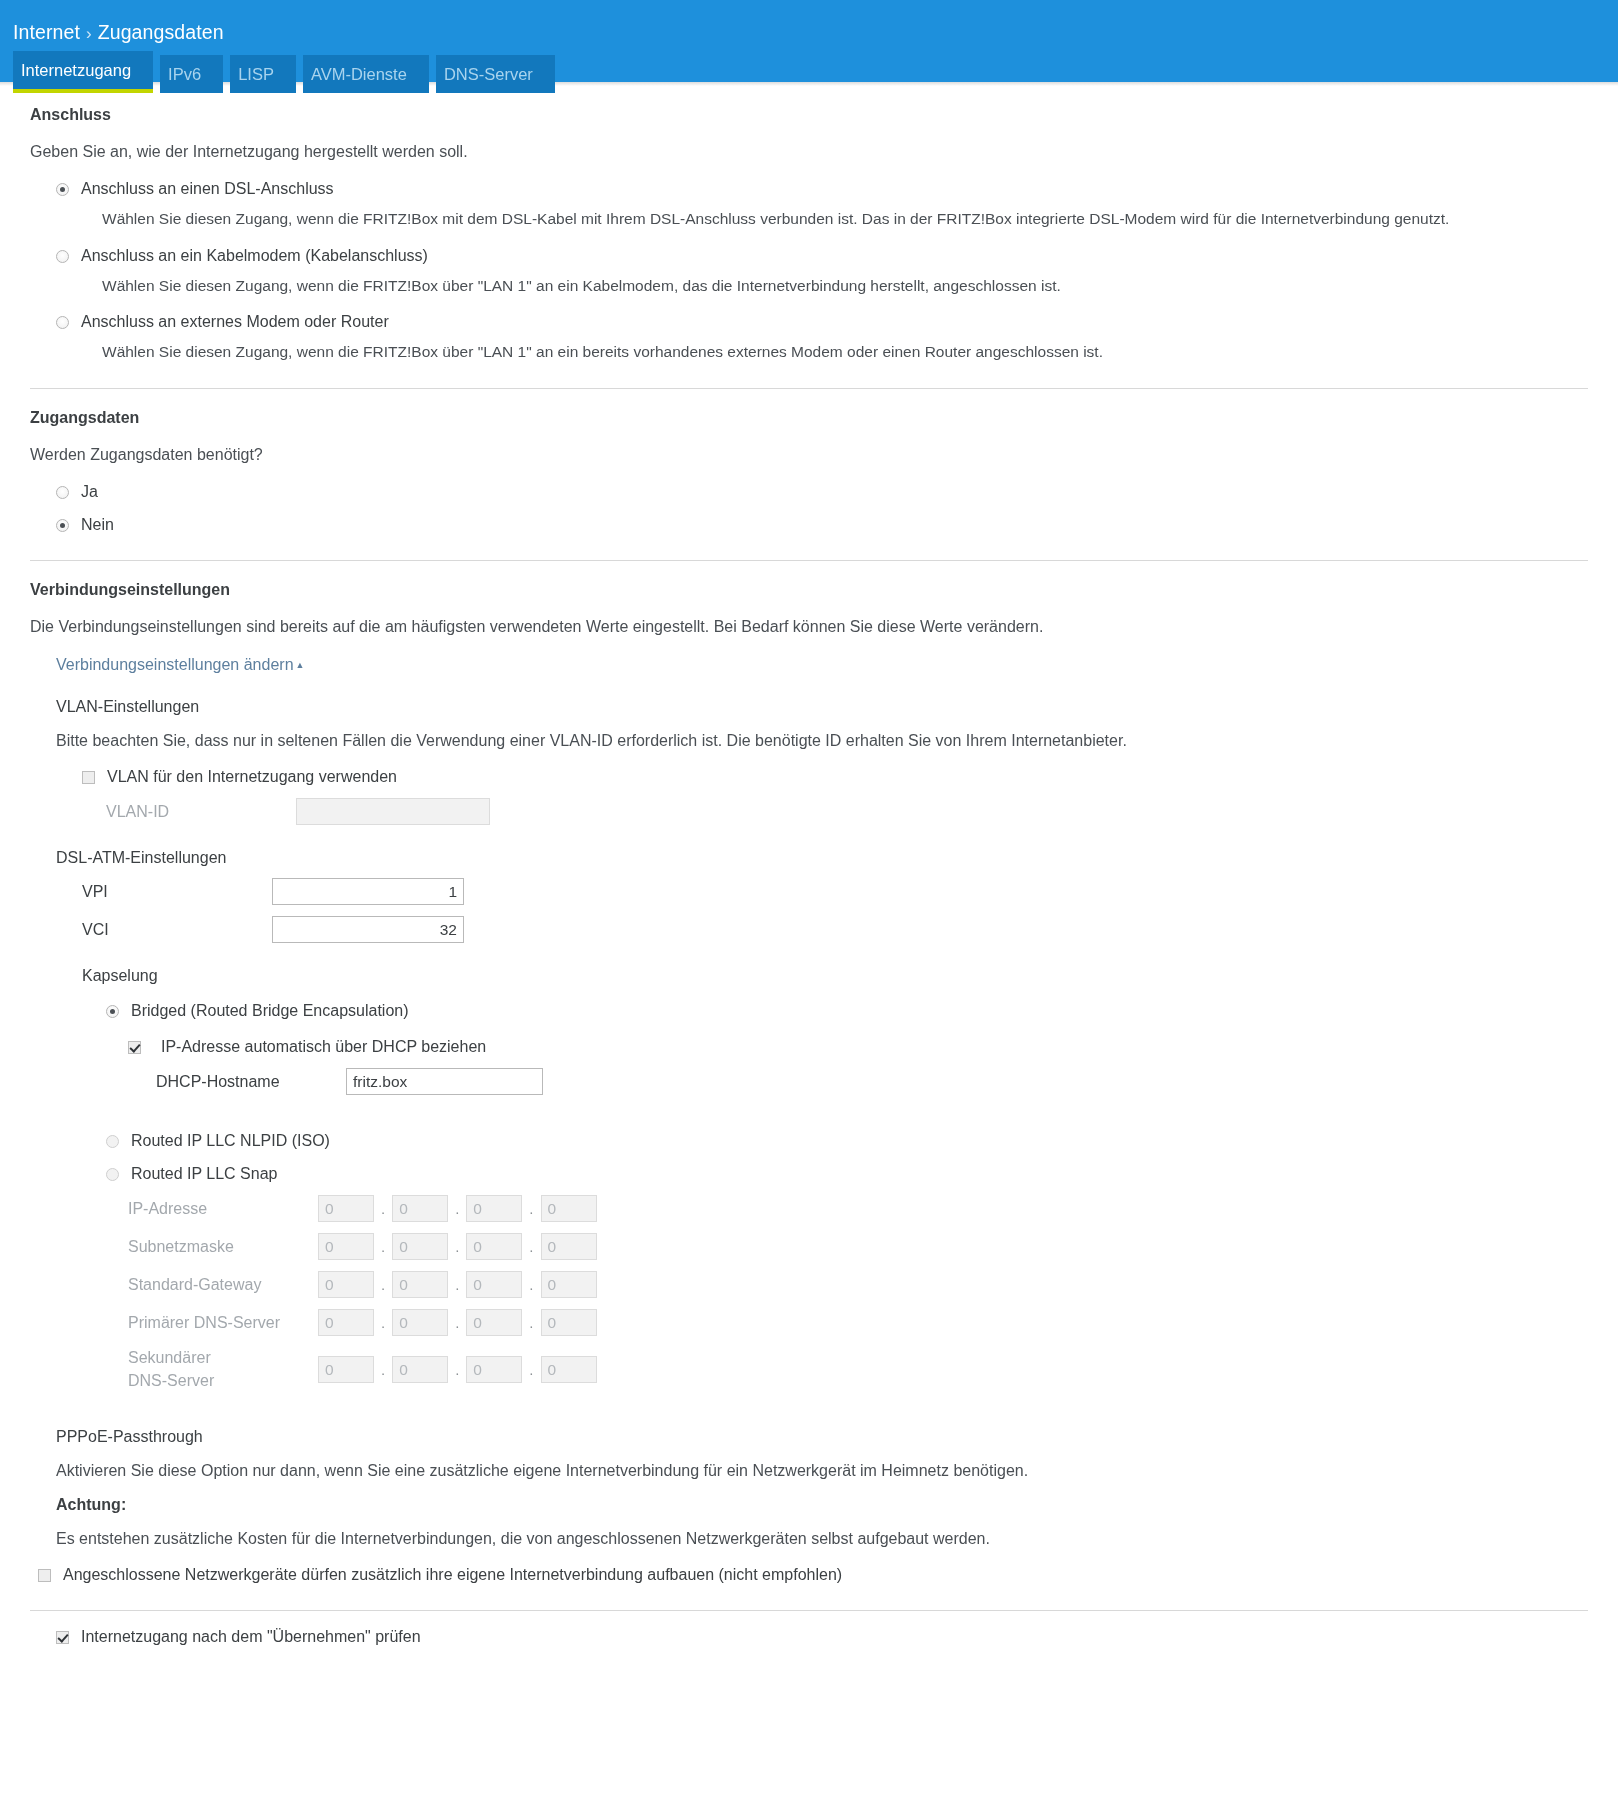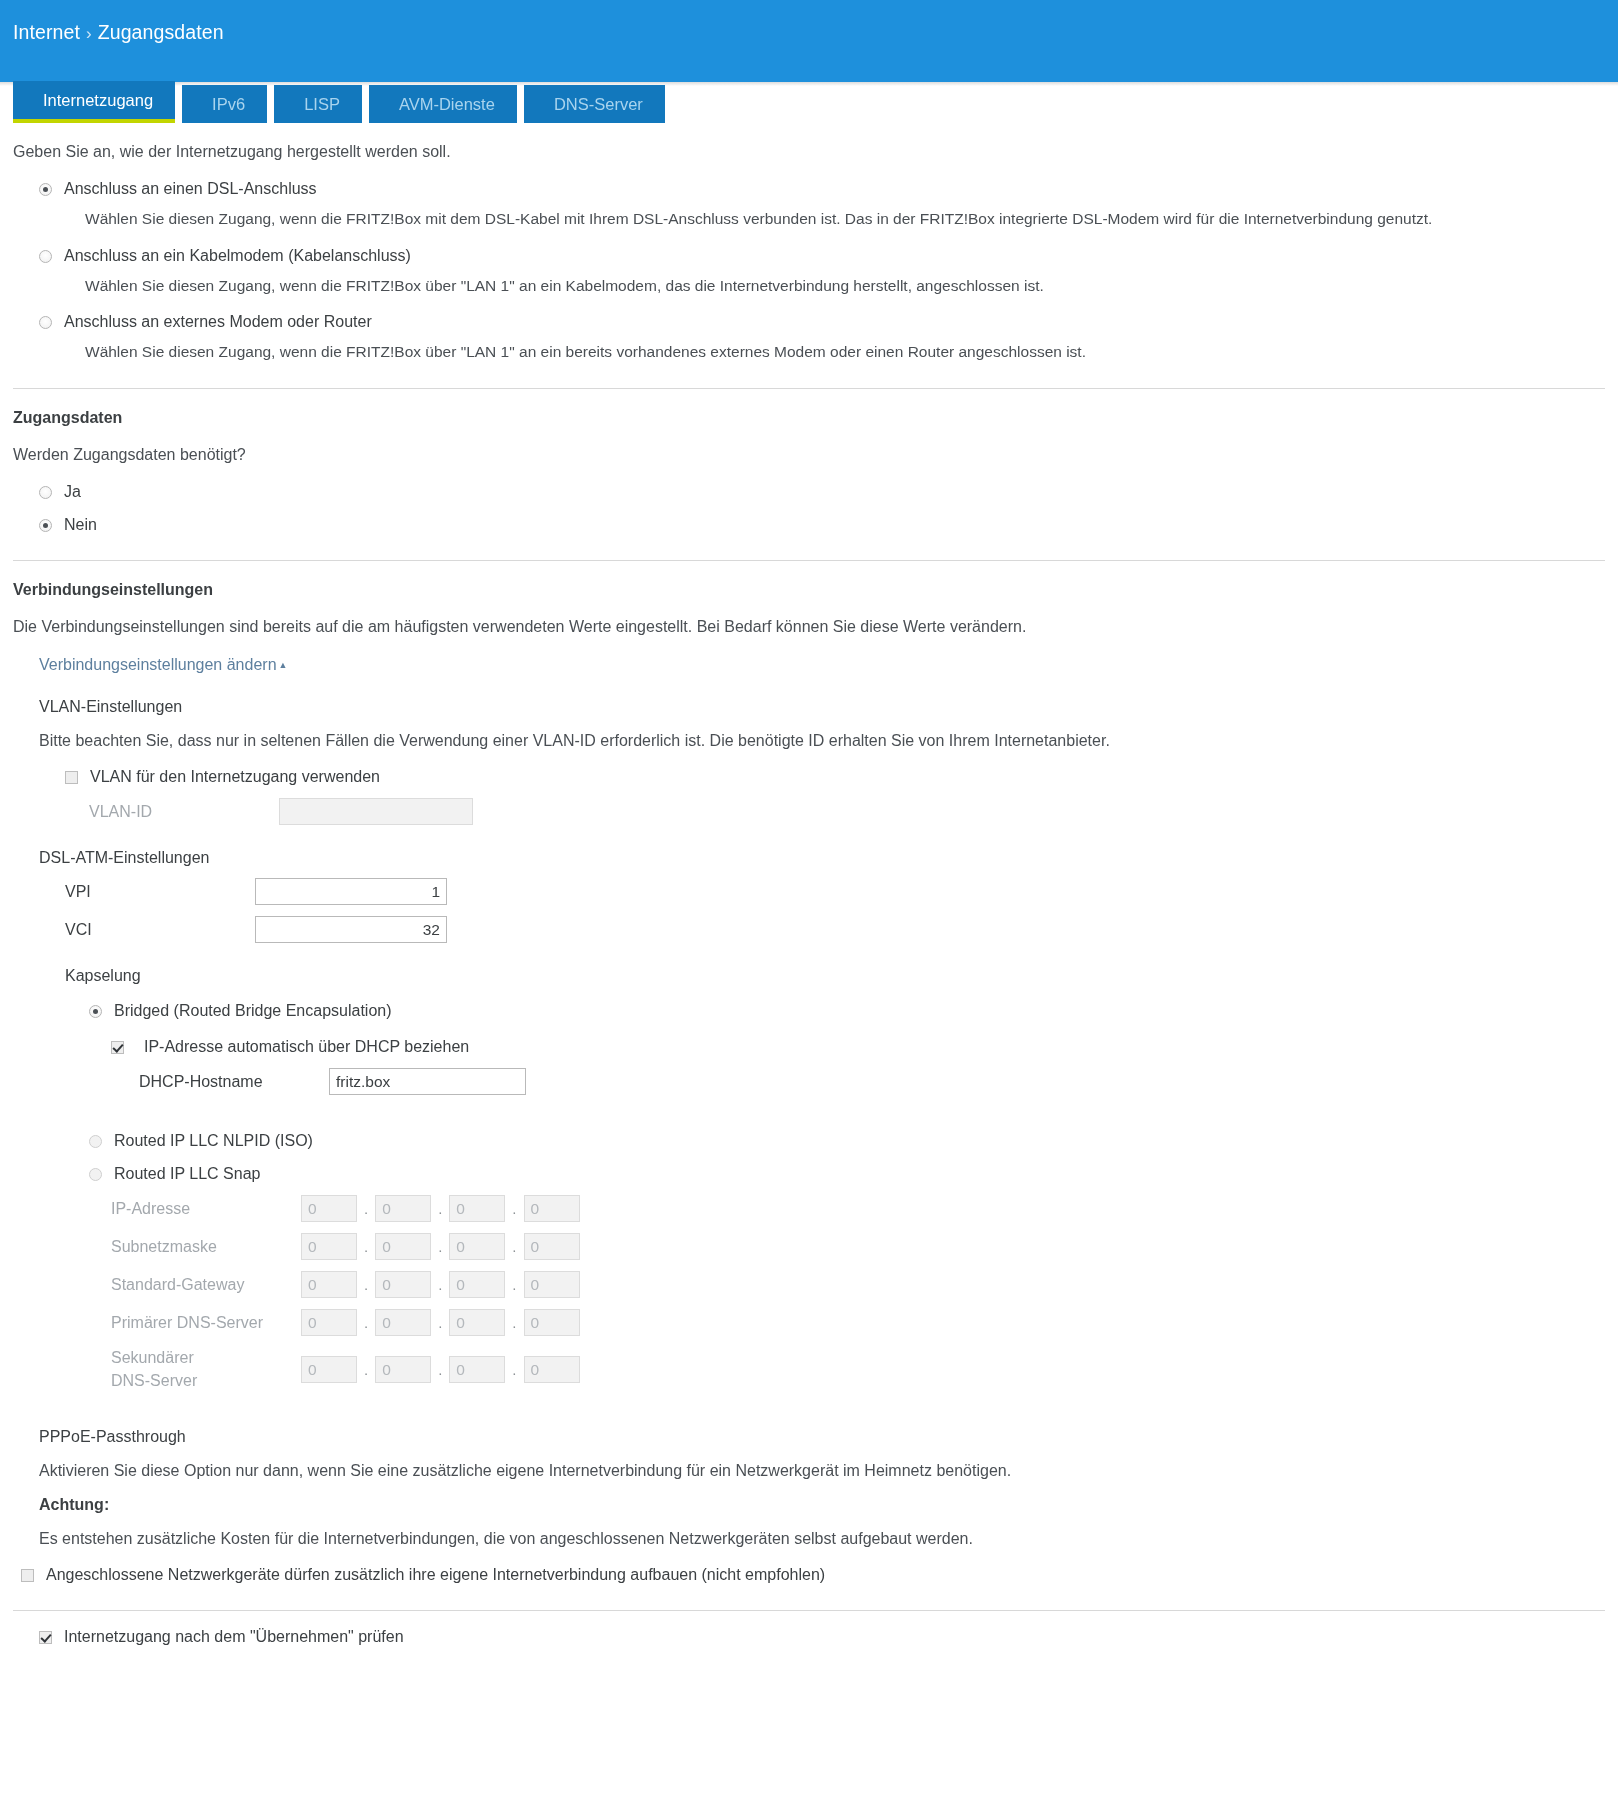--- a/index.html
+++ b/index.html
@@ -41,46 +41,45 @@
     display: flex;
     align-items: flex-end;
     padding-left: 13px;
     margin-top: 7px;
     gap: 7px;
   }
   .tab {
     background: #1278bd;
     color: #a9d4ee;
     font-size: 16.5px;
-    padding: 10px 22px 10px 30px;
+    padding: 10px 22px 10px 8px;
     line-height: 18px;
     text-align: left;
     box-sizing: border-box;
     height: 38px;
     cursor: pointer;
     position: relative;
     white-space: nowrap;
-    margin-top: 30px;
   }
   .tab.active {
     background: #1278bd;
     color: #ffffff;
     border-bottom: 4px solid #c2d500;
     height: 42px;
     padding-bottom: 6px;
     font-weight: normal;
   }
   #header-shadow {
     height: 4px;
     background: linear-gradient(to bottom, #dcdcdc, #ffffff);
   }
 
   
   #content {
-    padding: 0 13px;
+    padding: 0 30px;
   }
   .section-title {
     font-size: 16px;
     font-weight: bold;
     color: #3c4043;
     margin: 20px 0 0 0;
   }
   .para {
     font-size: 16px;
     color: #4a4f54;

